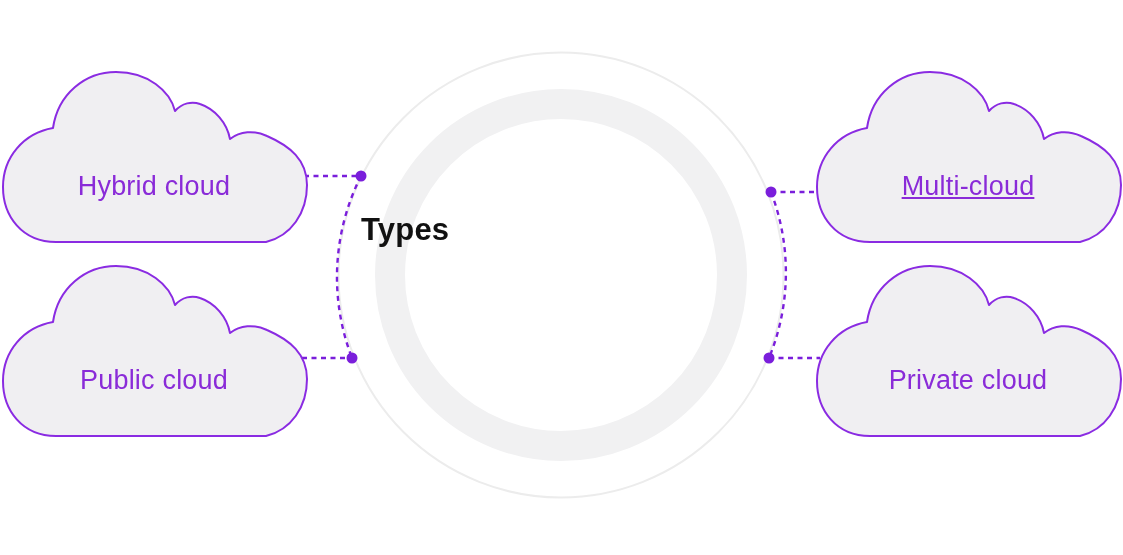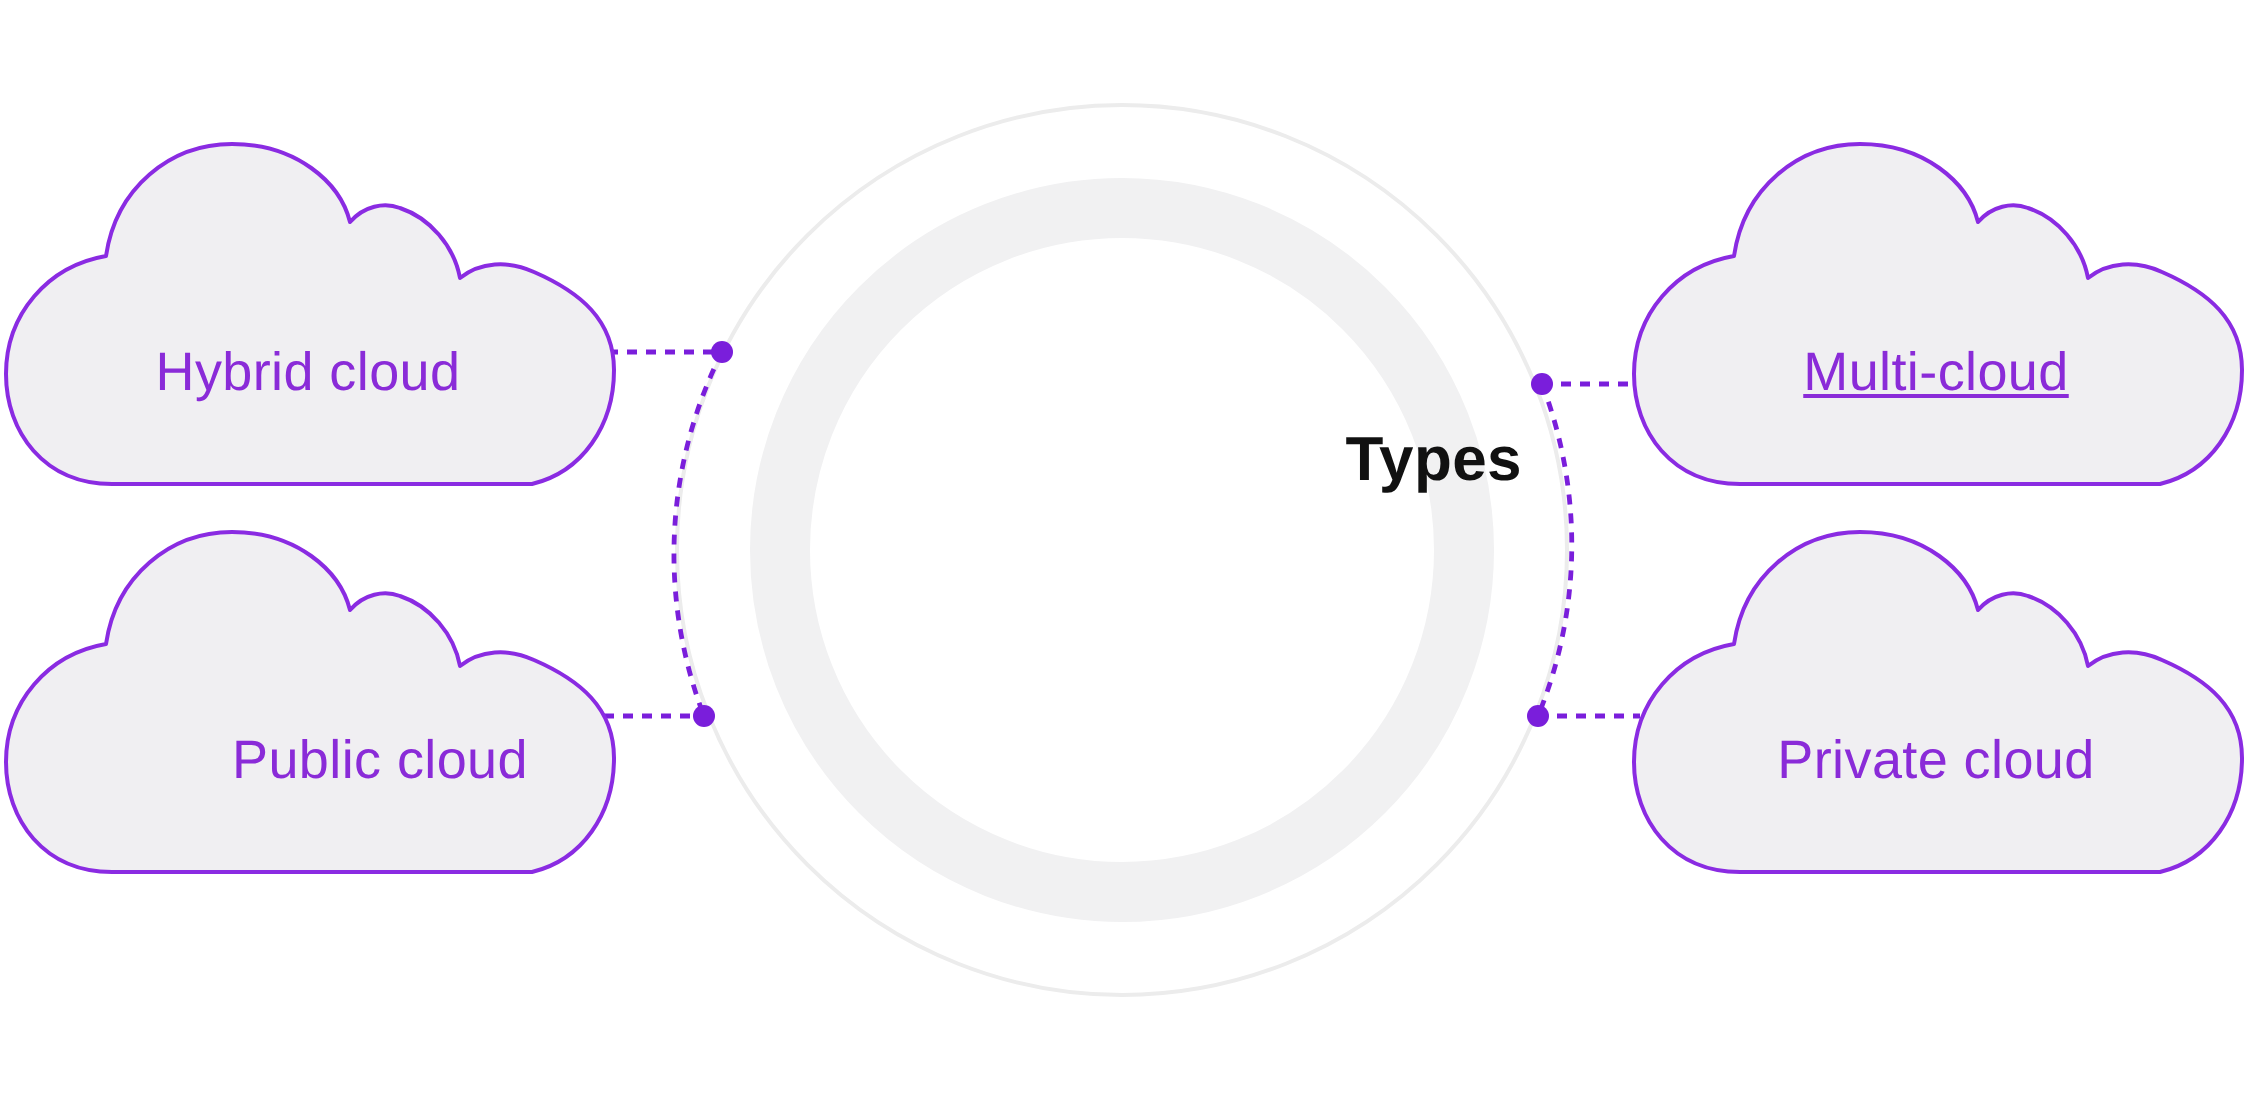--- a/index.html
+++ b/index.html
@@ -22,25 +22,25 @@
   .cloud{fill:var(--cloud-fill);stroke:var(--cloud-outline);stroke-width:2px;stroke-linejoin:round;}
   .connector{fill:none;stroke:var(--connector);stroke-width:2.4px;stroke-dasharray:5 4.5;stroke-linecap:butt;}
   .dot{fill:var(--connector);stroke:none;}
   .cloud-label{
     position:absolute;width:306px;text-align:center;
     font-size:27px;line-height:30px;color:var(--label-text);
     letter-spacing:0.2px;
   }
   .center-title{
     position:absolute;left:361px;top:206px;width:400px;
-    text-align:right;font-size:31px;font-weight:700;line-height:48px;
+    text-align:left;font-size:31px;font-weight:700;line-height:48px;
     color:var(--title-text);letter-spacing:0.2px;
   }
   .lbl-private{left:1px;top:171px;}
-  .lbl-public{left:1px;top:365px;margin-left:36px;}
+  .lbl-public{left:1px;top:365px;}
   .lbl-multi{left:815px;top:171px;text-decoration:underline;}
   .lbl-hybrid{left:815px;top:365px;}
 </style>
 </head>
 <body>
 
 <div class="canvas">
 
   <svg class="graphics" width="1123" height="555" viewBox="0 0 1123 555">
     <defs>

